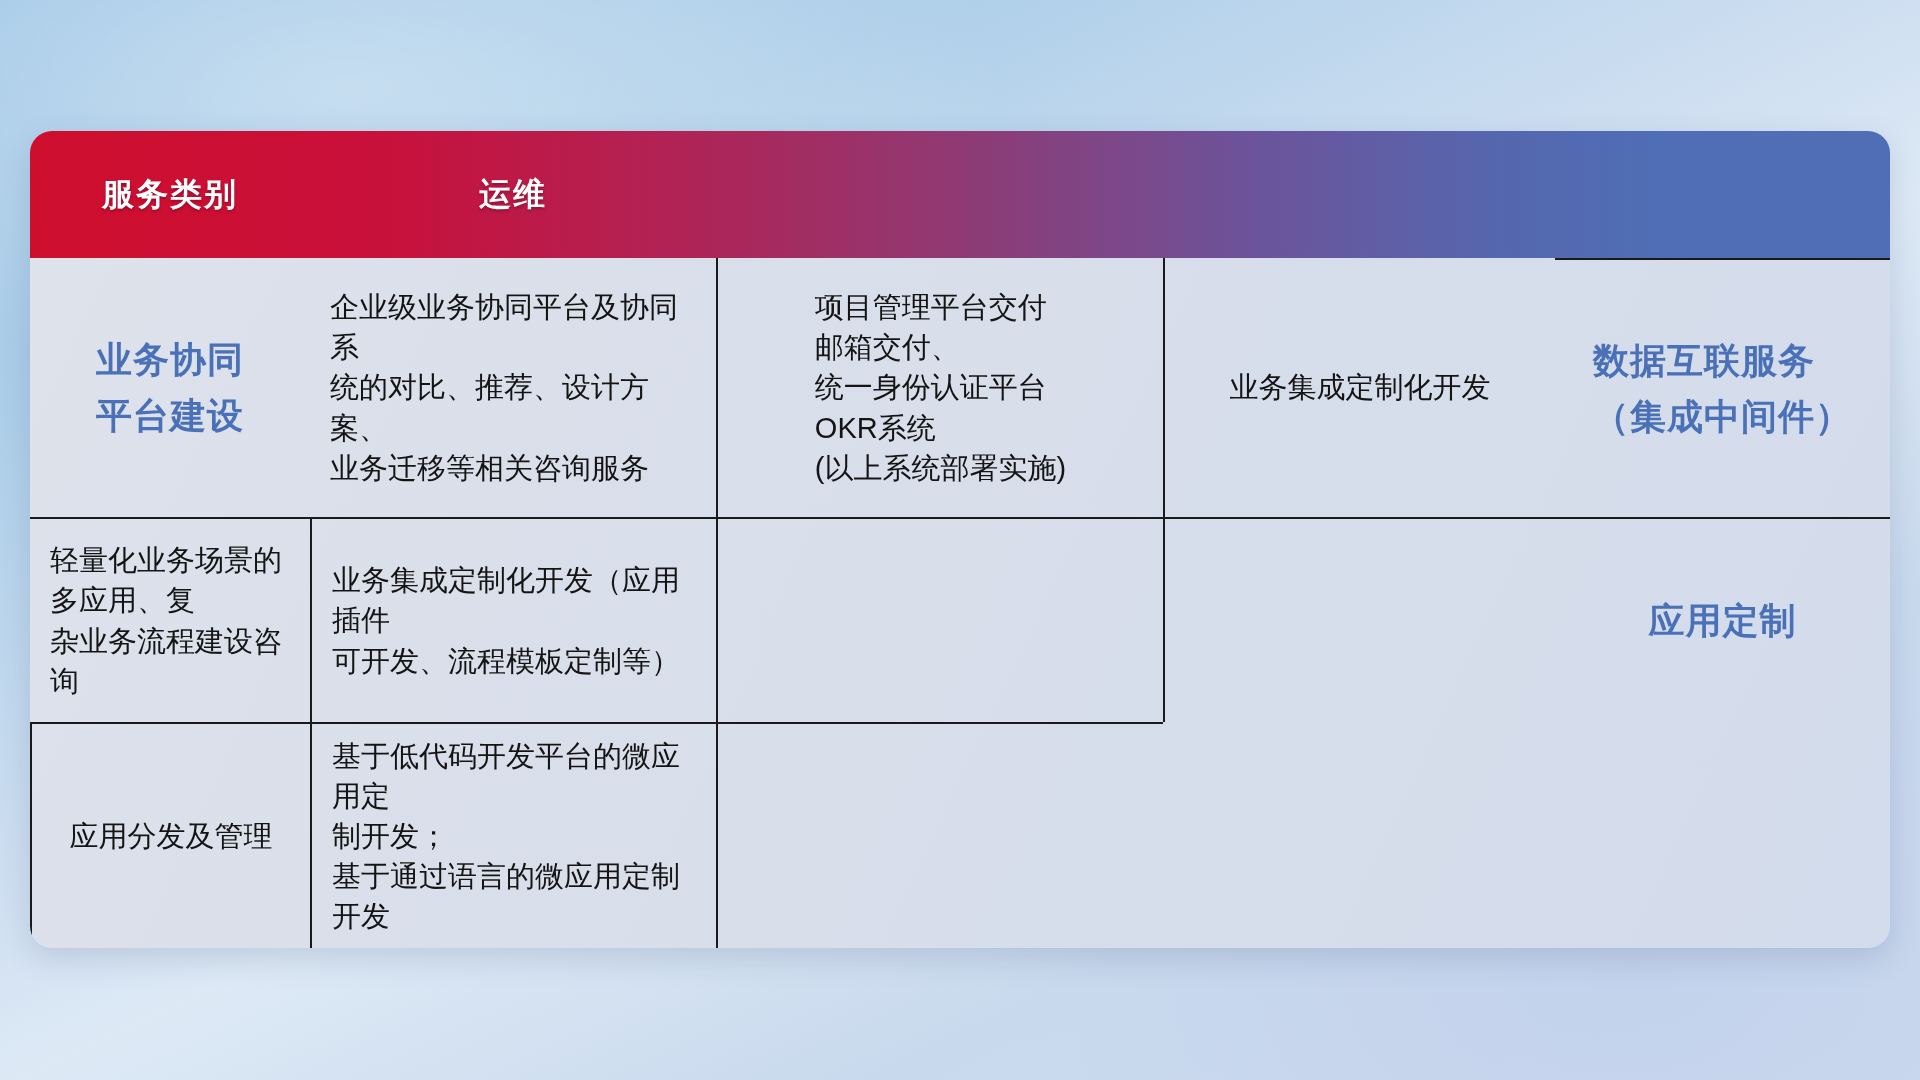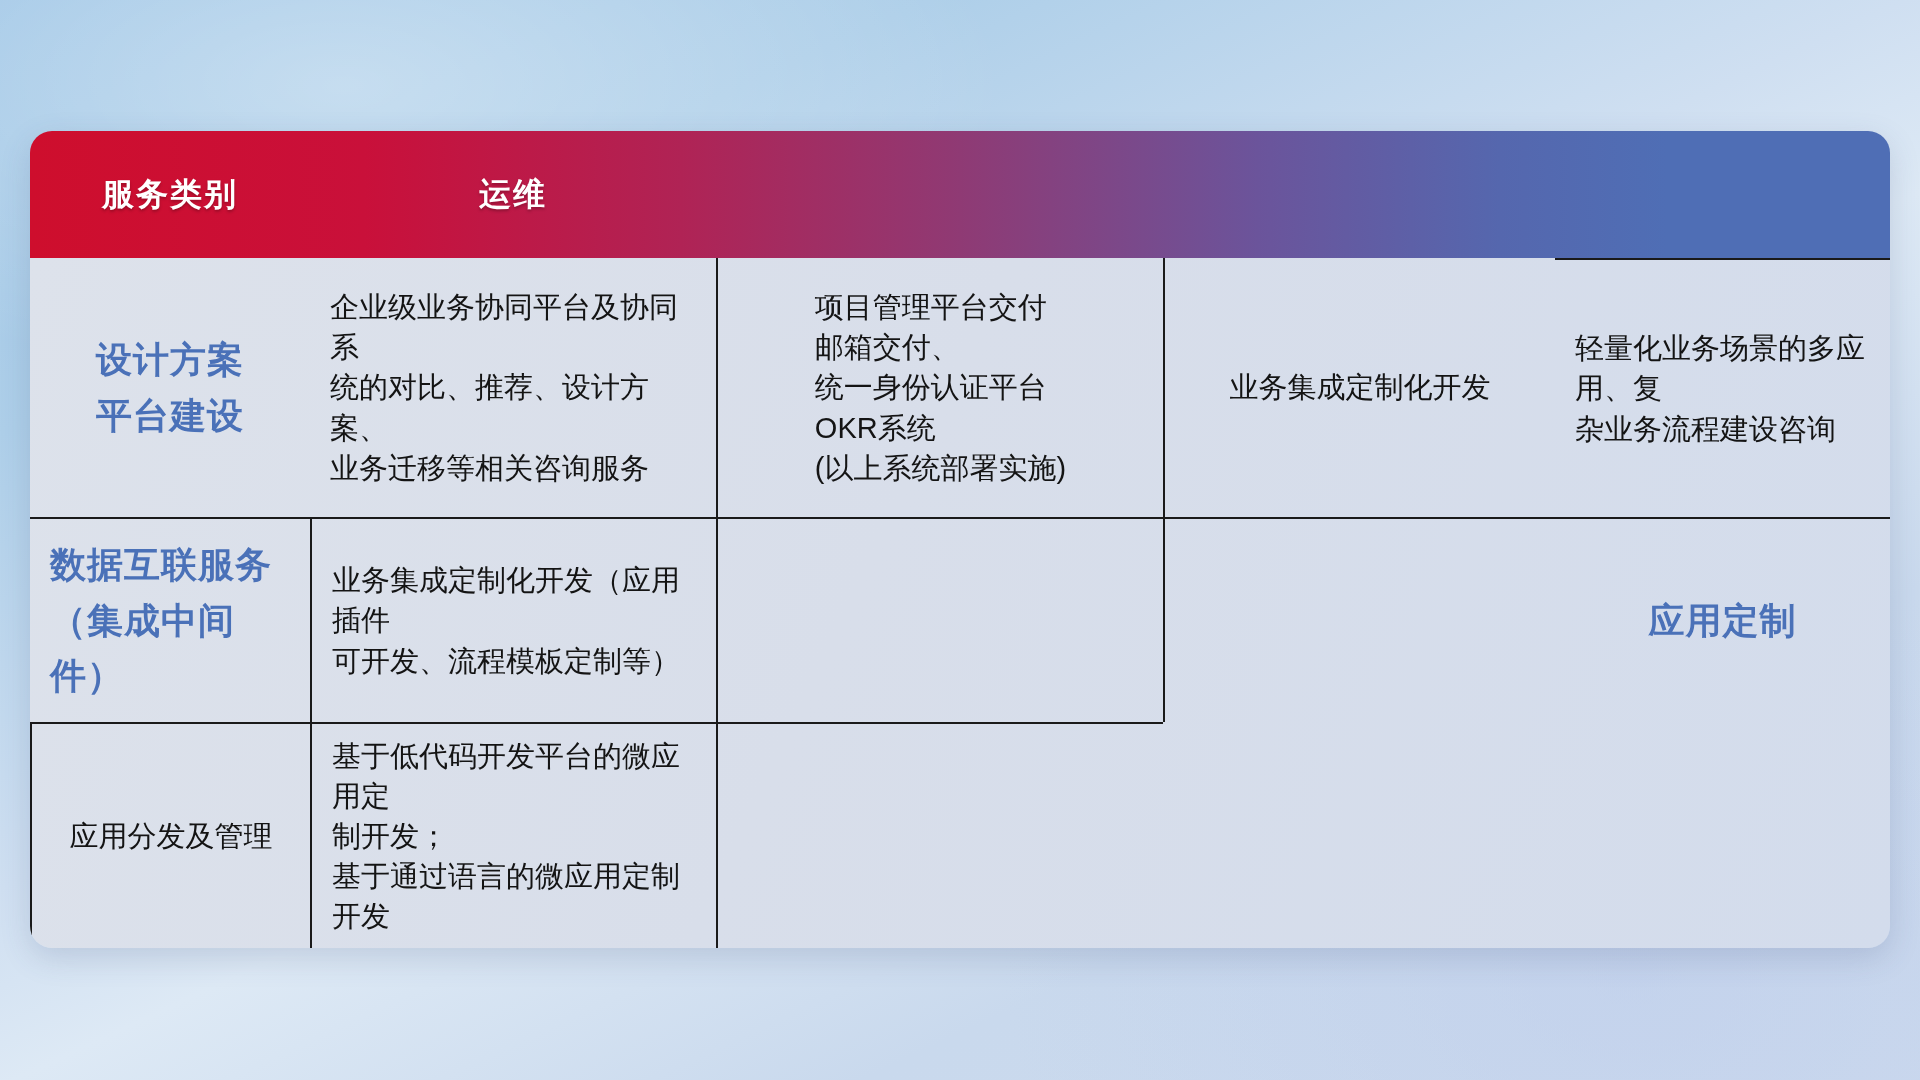--- a/index.html
+++ b/index.html
@@ -74,36 +74,36 @@
 
 <div class="table-wrap">
 
   <div class="header-row">
     <div class="header-cell">服务类别</div>
     <div class="header-cell">运维</div>
   </div>
 
   <div class="body-grid">
 
-    <div class="cell category">设计方案
+    <div class="cell category">业务协同
 平台建设</div>
     <div class="cell">企业级业务协同平台及协同系
 统的对比、推荐、设计方案、
 业务迁移等相关咨询服务</div>
     <div class="cell v-line">项目管理平台交付
 邮箱交付、
 统一身份认证平台
 OKR系统
 (以上系统部署实施)</div>
     <div class="cell v-line">业务集成定制化开发</div>
 
+    <div class="cell category h-line">数据互联服务
+（集成中间件）</div>
     <div class="cell h-line">轻量化业务场景的多应用、复
 杂业务流程建设咨询</div>
-    <div class="cell category h-line">数据互联服务
-（集成中间件）</div>
     <div class="cell v-line h-line">业务集成定制化开发（应用插件
 可开发、流程模板定制等）</div>
     <div class="cell v-line h-line"></div>
     <div class="cell v-line h-line"></div>
 
     <div class="cell category h-line">应用定制</div>
     <div class="cell v-line h-line">应用分发及管理</div>
     <div class="cell v-line h-line">基于低代码开发平台的微应用定
 制开发；
 基于通过语言的微应用定制开发</div>

